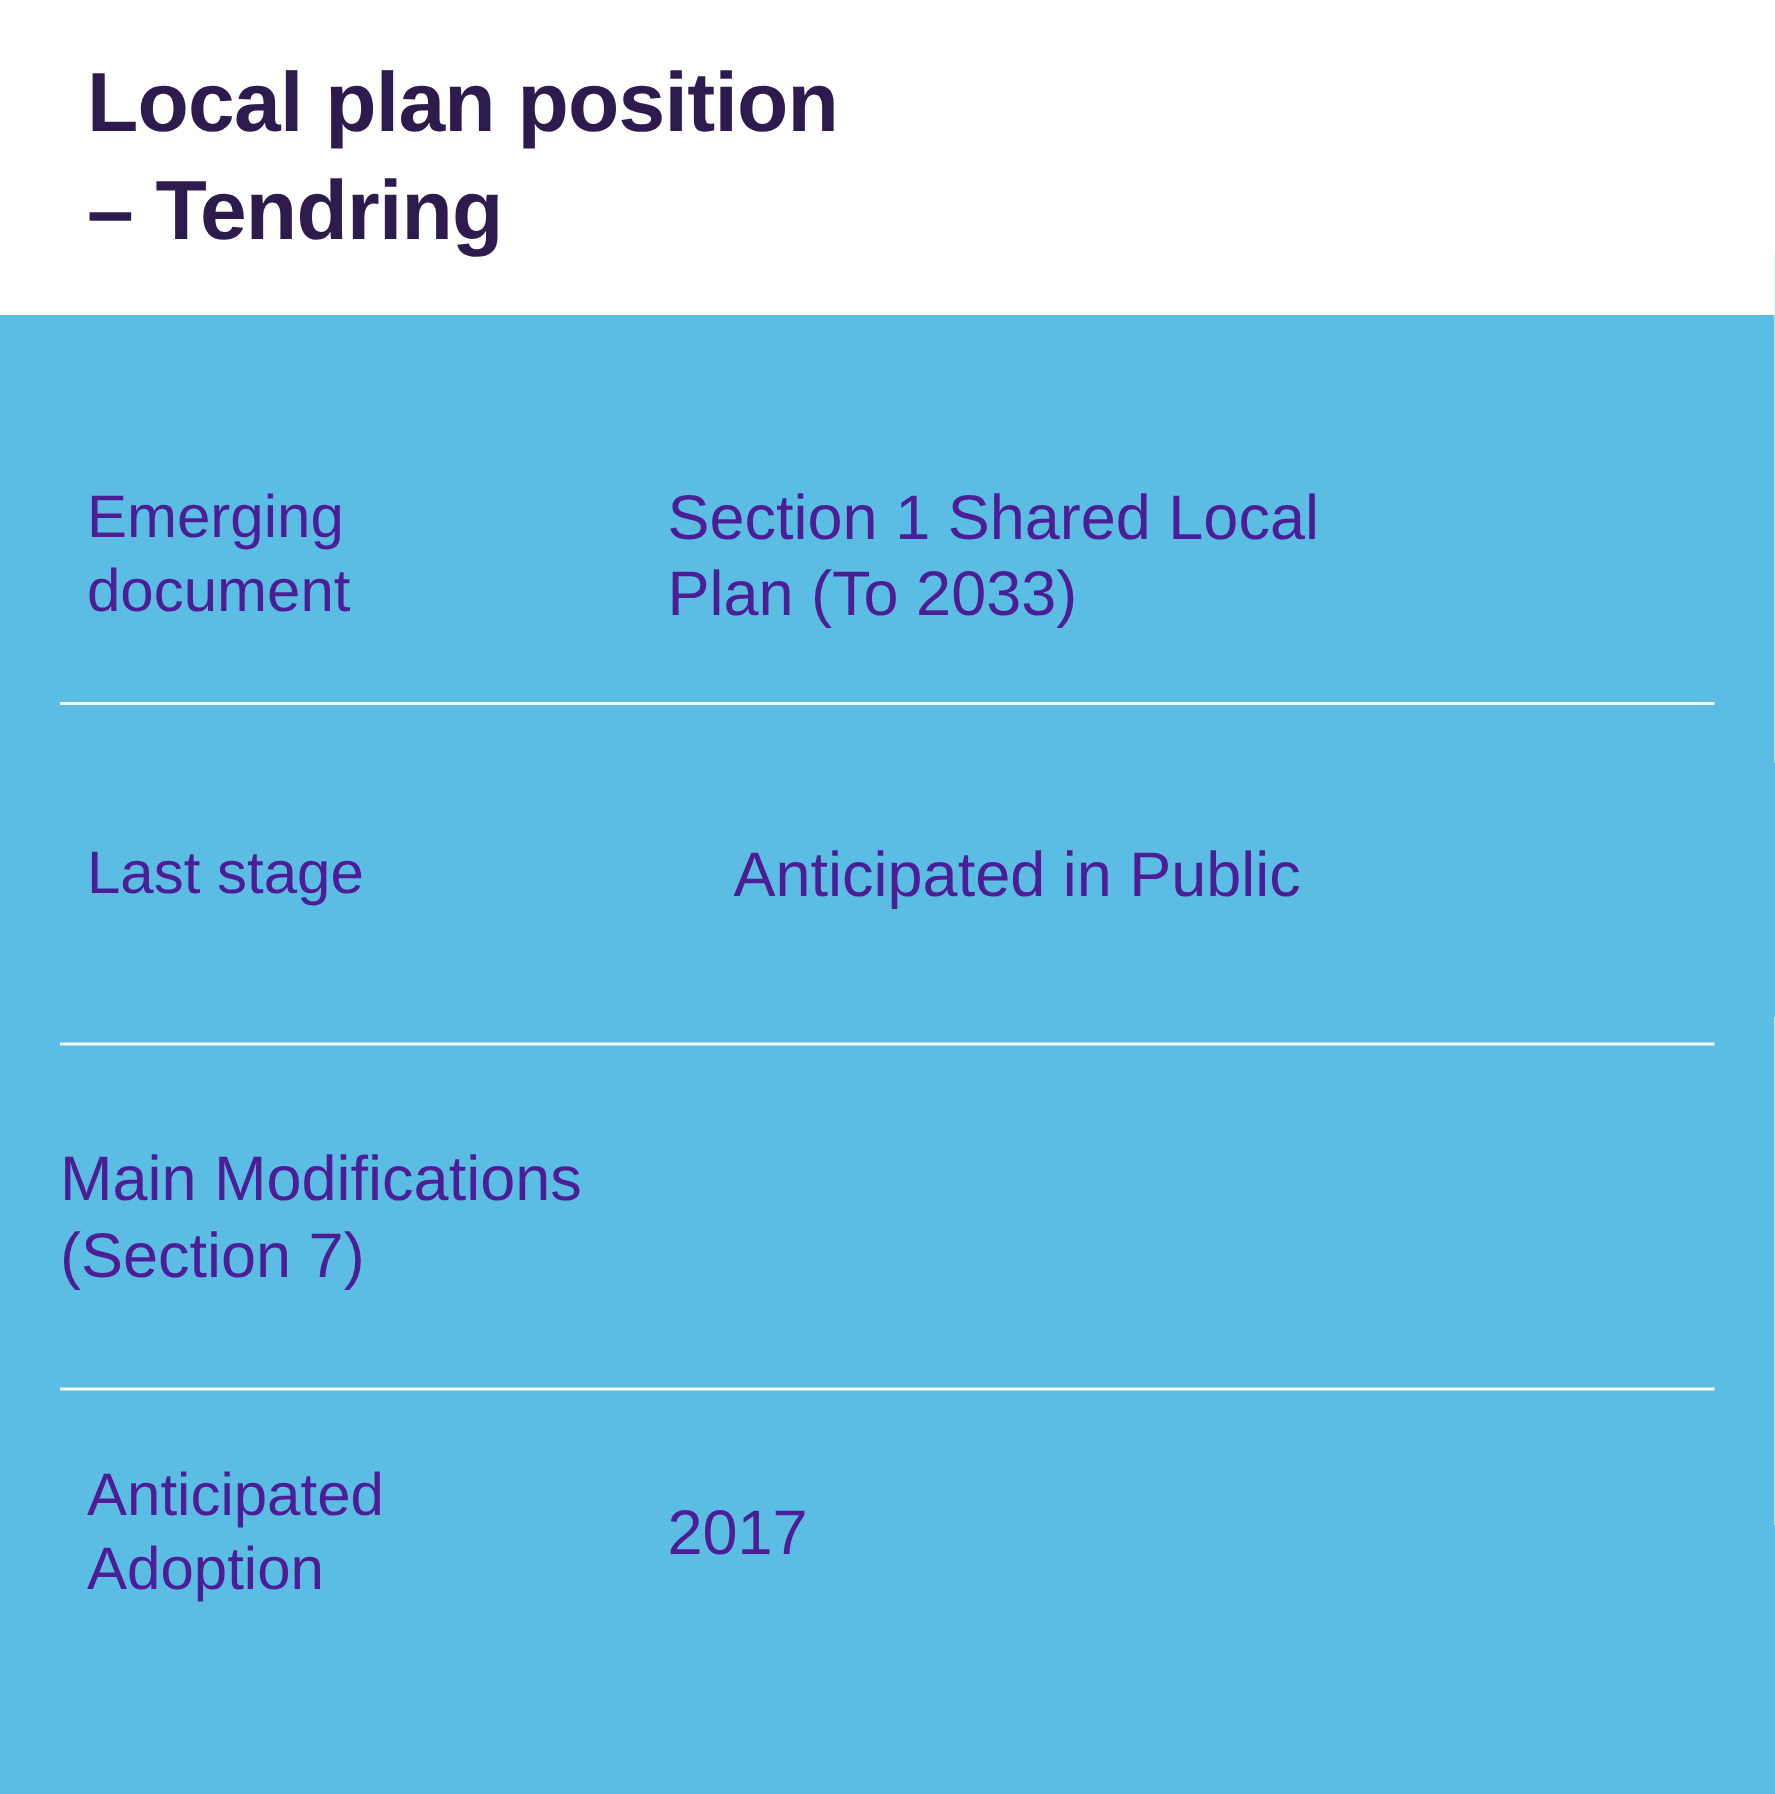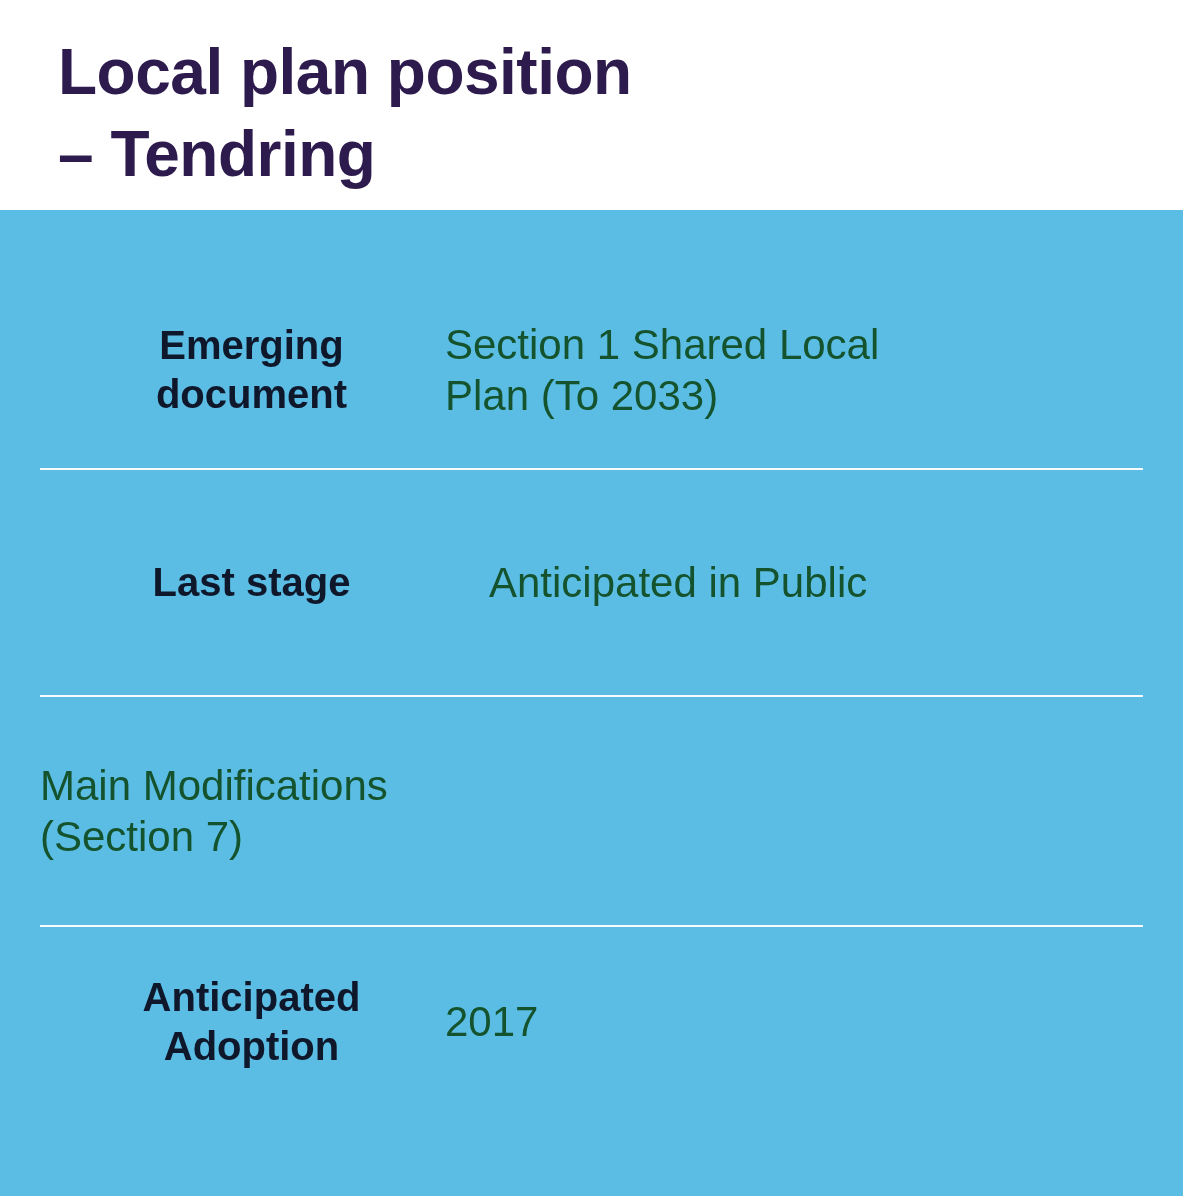--- a/index.html
+++ b/index.html
@@ -18,21 +18,21 @@
     width: 1183px;
     height: 1196px;
     background: #ffffff;
   }
   .title {
     position: absolute;
     left: 58px;
     top: 32px;
     width: 1000px;
     color: #2d1b4e;
-    font-size: 64px;
+    font-size: 56px;
     font-weight: bold;
     line-height: 1.28;
     letter-spacing: -0.5px;
     white-space: pre-line;
   }
   .panel {
     position: absolute;
     left: 0;
     top: 210px;
     width: 1183px;
@@ -47,32 +47,31 @@
     width: 1103px;
   }
   .row {
     display: flex;
     align-items: center;
     box-sizing: border-box;
   }
   .row .label {
     width: 405px;
     flex: 0 0 405px;
-    color: #0f172a;
+    color: #4c1d95;
     font-size: 40px;
-    font-weight: bold;
+    font-weight: normal;
     line-height: 1.22;
     padding-left: 18px;
     box-sizing: border-box;
     white-space: pre-line;
-    text-align: center;
   }
   .row .value {
     flex: 1 1 auto;
-    color: #14532d;
+    color: #4c1d95;
     font-size: 42px;
     font-weight: normal;
     line-height: 1.22;
     white-space: pre-line;
   }
   .divider {
     height: 2px;
     background: #ffffff;
     width: 1103px;
     opacity: 0.95;

